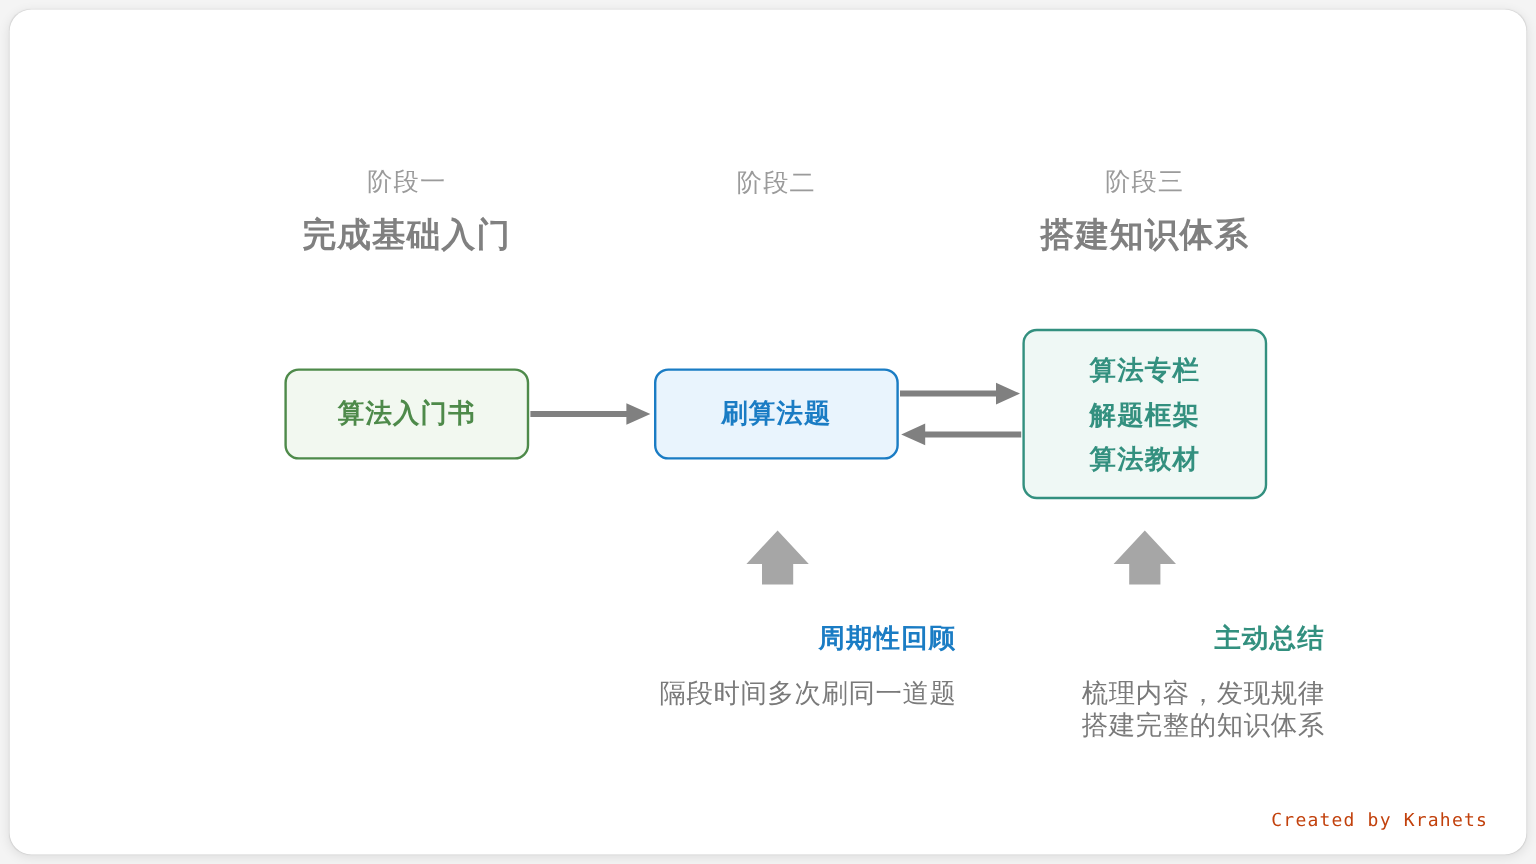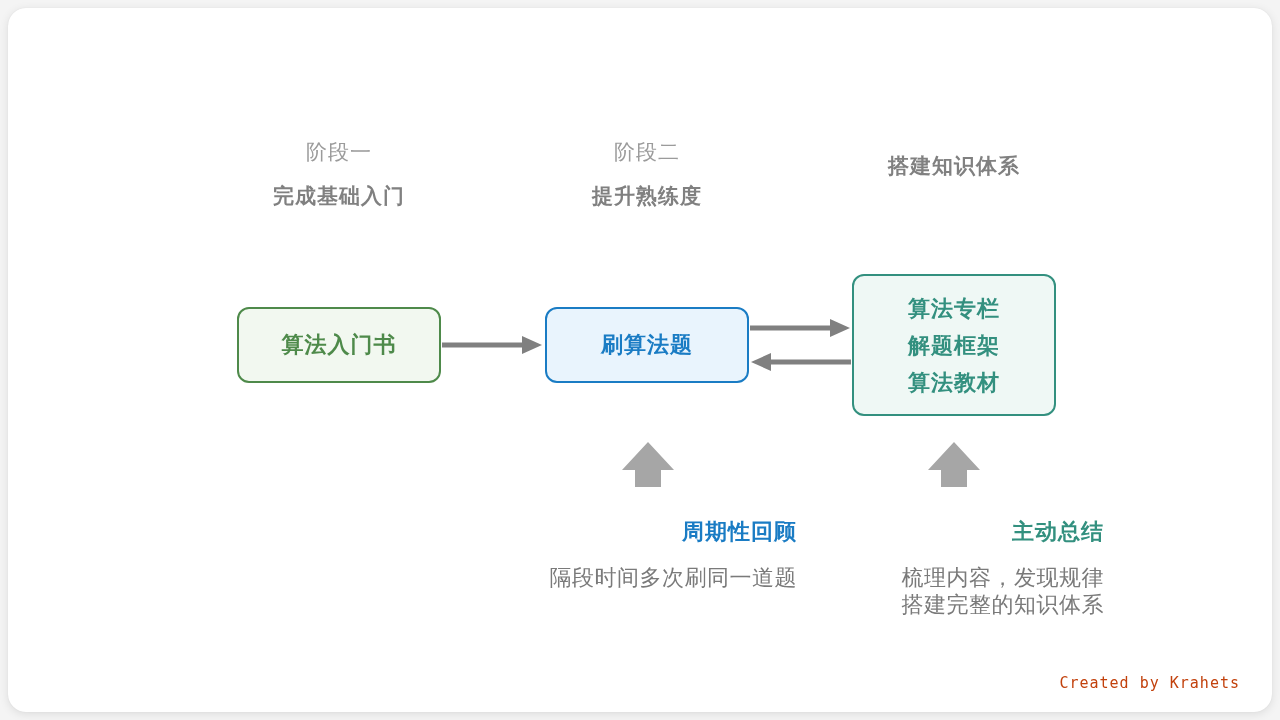--- a/index.html
+++ b/index.html
@@ -39,21 +39,21 @@
   .stage-head .stage-ordinal {
     display: block;
     font-size: 21px;
     color: #9b9b9b;
     font-weight: 400;
     letter-spacing: 1px;
     line-height: 30px;
   }
   .stage-head .stage-title {
     display: block;
-    font-size: 21px;
+    font-size: 28px;
     color: #808080;
     font-weight: bold;
     letter-spacing: 1px;
     line-height: 32px;
     margin-top: 13px;
   }
   #head-1 { left: 201px; top: 129px; }
   #head-2 { left: 509px; top: 129px; font-family: Liberation Serif, serif; }
   #head-3 { left: 816px; top: 129px; }
 
@@ -149,23 +149,23 @@
 
 <div id="stage">
   <div id="card">
 
     <div class="stage-head" id="head-1">
       <span class="stage-ordinal">阶段一</span>
       <span class="stage-title">完成基础入门</span>
     </div>
     <div class="stage-head" id="head-2">
       <span class="stage-ordinal">阶段二</span>
-      <span class="stage-title">提升熟练度</span>
     </div>
     <div class="stage-head" id="head-3">
+      <span class="stage-ordinal">阶段三</span>
       <span class="stage-title">搭建知识体系</span>
     </div>
 
     <div class="node" id="node-practice">
       <span>刷算法题</span>
     </div>
 
     <div class="node" id="node-book">
       <span>算法入门书</span>
     </div>

